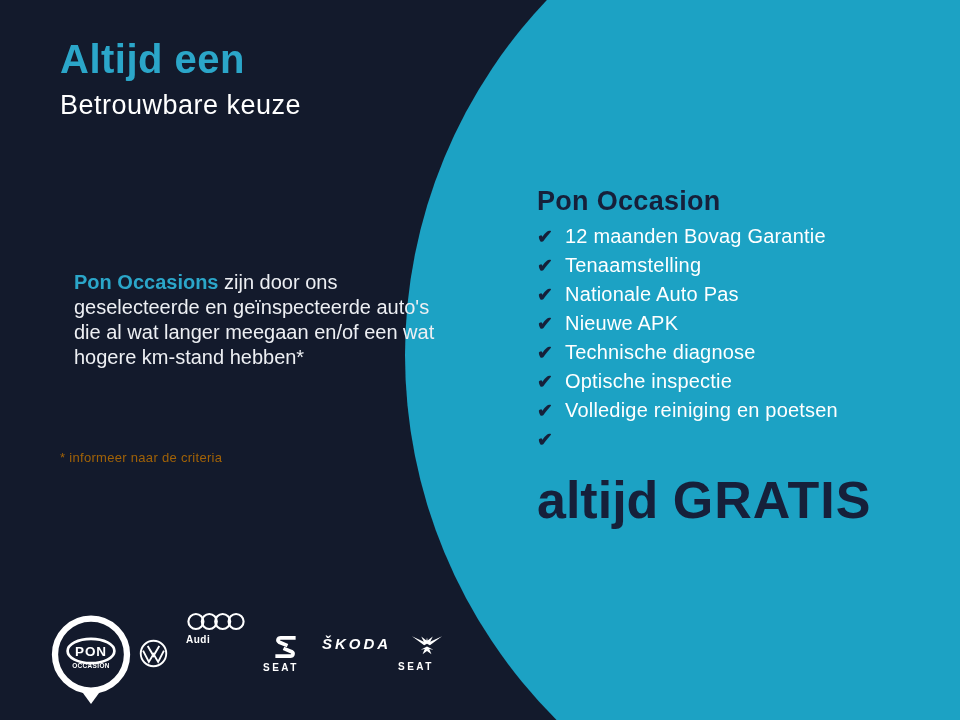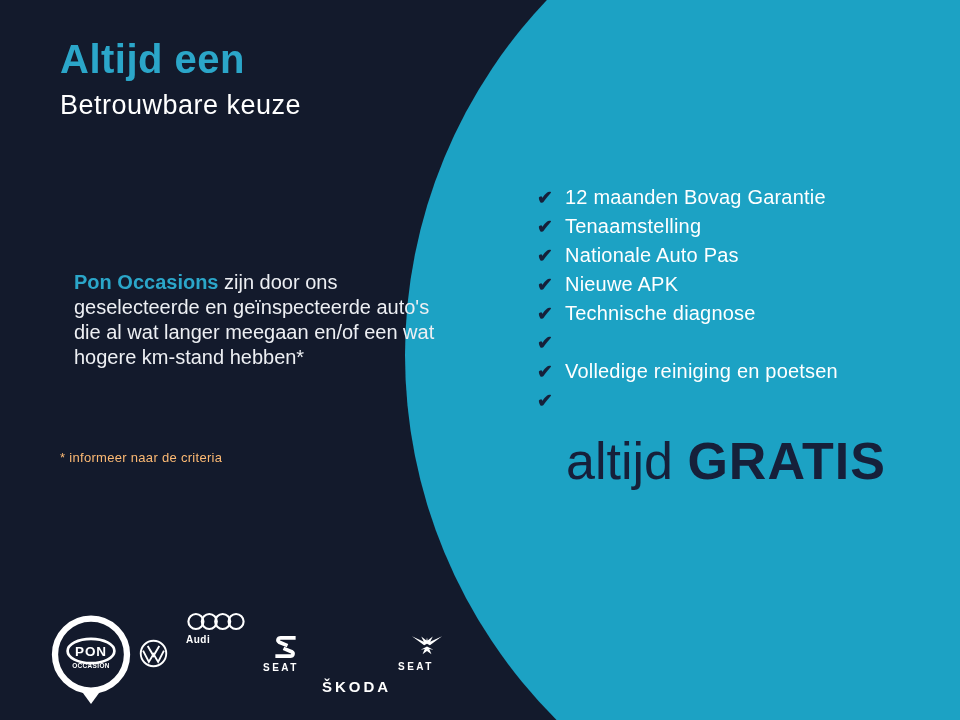--- a/index.html
+++ b/index.html
@@ -27,47 +27,47 @@
     display: block; color: #FFFFFF; font-weight: normal;
     font-size: 27px; line-height: 46px; letter-spacing: 0.5px;
   }
   .intro {
     position: absolute; left: 60px; top: 256px; width: 362px;
     font-size: 20px; line-height: 25px; color: #EDEFF3; margin: 14px;
   }
   .intro .lead { color: #2BA6C9; font-weight: bold; }
   .footnote {
     position: absolute; left: 60px; top: 450px;
-    font-size: 13px; color: #fdba74; letter-spacing: 0.3px;
+    font-size: 13px; color: #a16207; letter-spacing: 0.3px;
   }
   
   .offer { position: absolute; left: 537px; top: 186px; }
   .offer-heading {
     margin: 0 0 8px 0; font-size: 27px; font-weight: bold;
     color: #16203A; letter-spacing: 0.3px;
   }
   .offer-list { list-style: none; margin: 0; padding: 0; }
   .offer-item {
     display: flex; align-items: baseline;
     height: 29px; font-size: 20px; color: #FFFFFF; letter-spacing: 0.2px;
   }
   .check {
     width: 28px; flex: none; color: #16203A;
     font-weight: bold; font-size: 19px;
   }
   .tagline { margin-top: 13px; font-size: 52px; color: #16203A; white-space: nowrap; }
-  .tagline .light { font-weight: normal; margin-left: 29px; }
+  .tagline .light { font-weight: bold; }
   .tagline .bold { font-weight: bold; letter-spacing: 1px; }
   
   .logo { position: absolute; color: #FFFFFF; text-align: left; }
   .logo-pon   { left: 46px;  top: 615px; width: 90px;  height: 90px; }
   .logo-vw    { left: 139px; top: 639px; width: 29px;  height: 29px; }
   .logo-audi  { left: 186px; top: 612px; width: 60px; }
   .logo-seat  { left: 263px; top: 635px; width: 44px; }
-  .logo-skoda { left: 322px; top: 678px; width: 60px; }
+  .logo-skoda { left: 322px; top: 635px; width: 60px; font-style: italic; }
   .logo-cupra { left: 398px; top: 635px; width: 58px; }
   .logo svg { display: block; margin: 0 auto; }
   .wordmark-sm {
     display: block; margin-top: 3px; font-size: 10px; font-weight: bold;
     letter-spacing: 2.5px; color: #FFFFFF;
   }
   .wordmark-md {
     display: block; font-size: 15px; font-weight: bold;
     letter-spacing: 3px; color: #FFFFFF;
   }
@@ -82,20 +82,21 @@
   <div class="title">
     <span class="title-line1">Altijd een</span>
     <span class="title-line2">Betrouwbare keuze</span>
   </div>
 
   <p class="intro"><span class="lead">Pon Occasions</span><span> zijn door ons geselecteerde en geïnspecteerde auto's die al wat langer meegaan en/of een wat hogere km-stand hebben*</span></p>
 
   <div class="footnote">* informeer naar de criteria</div>
 
   <div class="offer">
+    <h2 class="offer-heading">Pon Occasion</h2>
     <ul class="offer-list">
       <li class="offer-item">
         <span class="check">✔</span>
         <span>12 maanden Bovag Garantie</span>
       </li>
       <li class="offer-item">
         <span class="check">✔</span>
         <span>Tenaamstelling</span>
       </li>
       <li class="offer-item">
@@ -105,20 +106,21 @@
       <li class="offer-item">
         <span class="check">✔</span>
         <span>Nieuwe APK</span>
       </li>
       <li class="offer-item">
         <span class="check">✔</span>
         <span>Technische diagnose</span>
       </li>
       <li class="offer-item">
         <span class="check">✔</span>
+        <span>Optische inspectie</span>
       </li>
       <li class="offer-item">
         <span class="check">✔</span>
         <span>Volledige reiniging en poetsen</span>
       </li>
       <li class="offer-item">
         <span class="check">✔</span>
       </li>
     </ul>
     <div class="tagline"><span class="light">altijd</span> <span class="bold">GRATIS</span></div>

